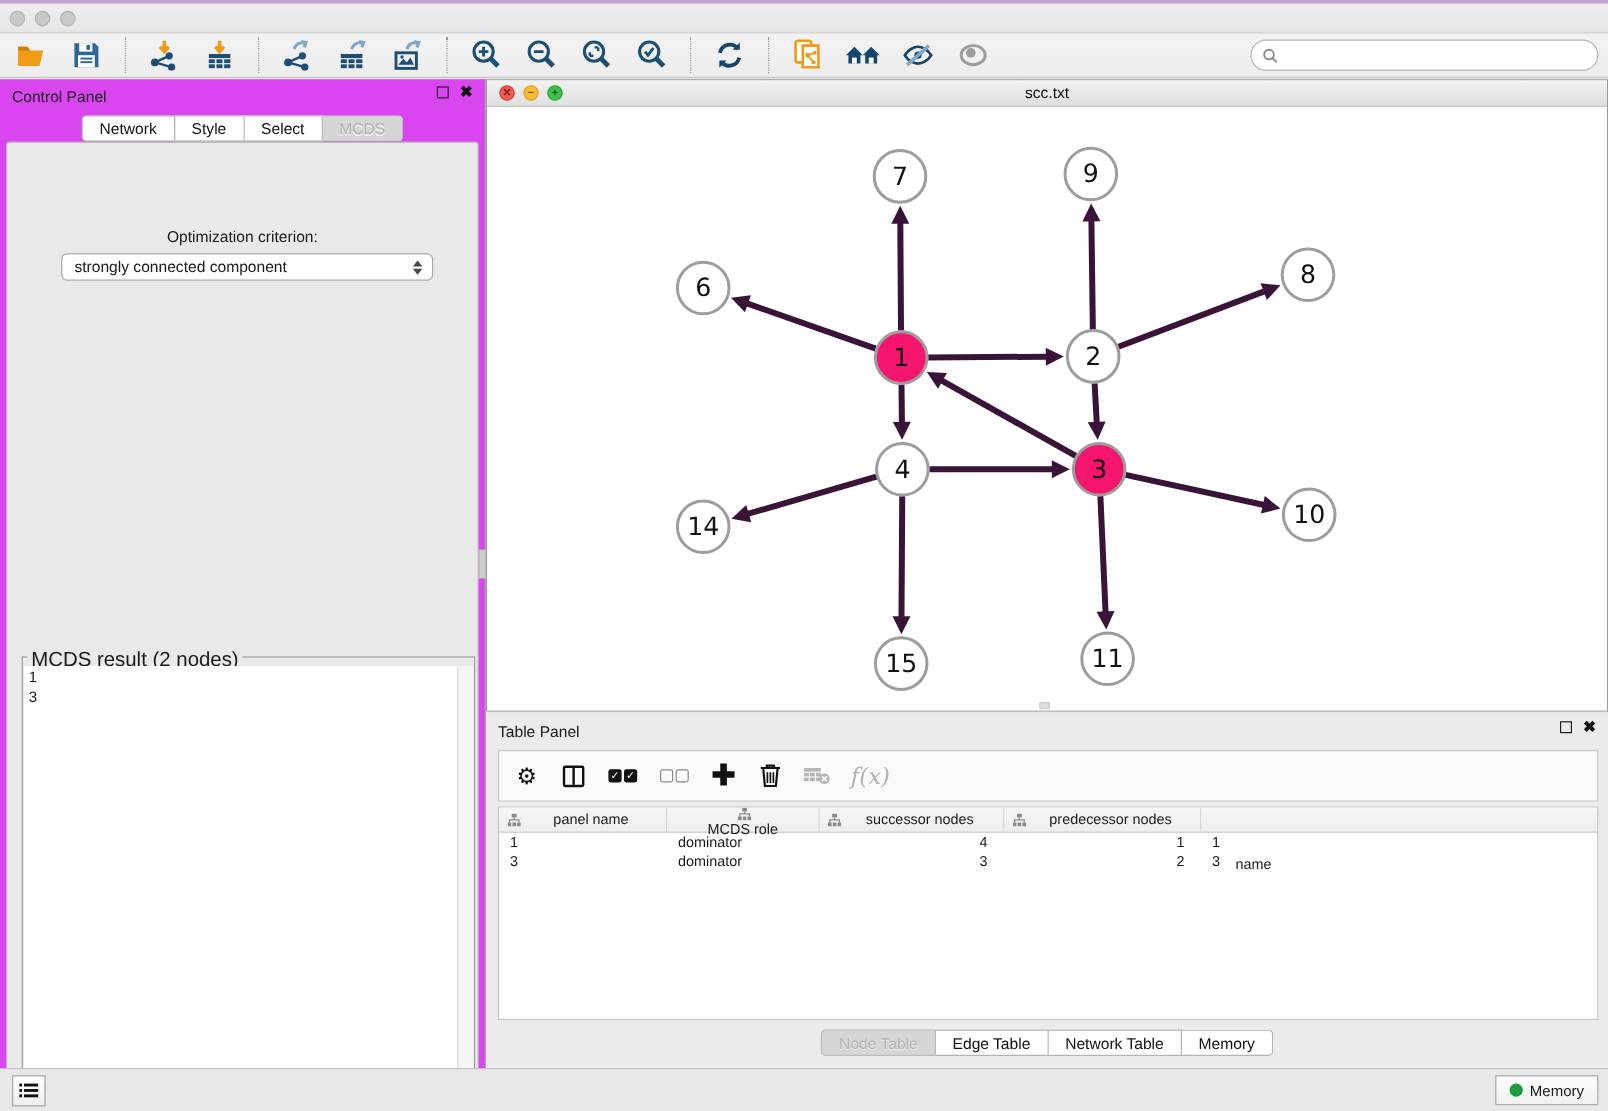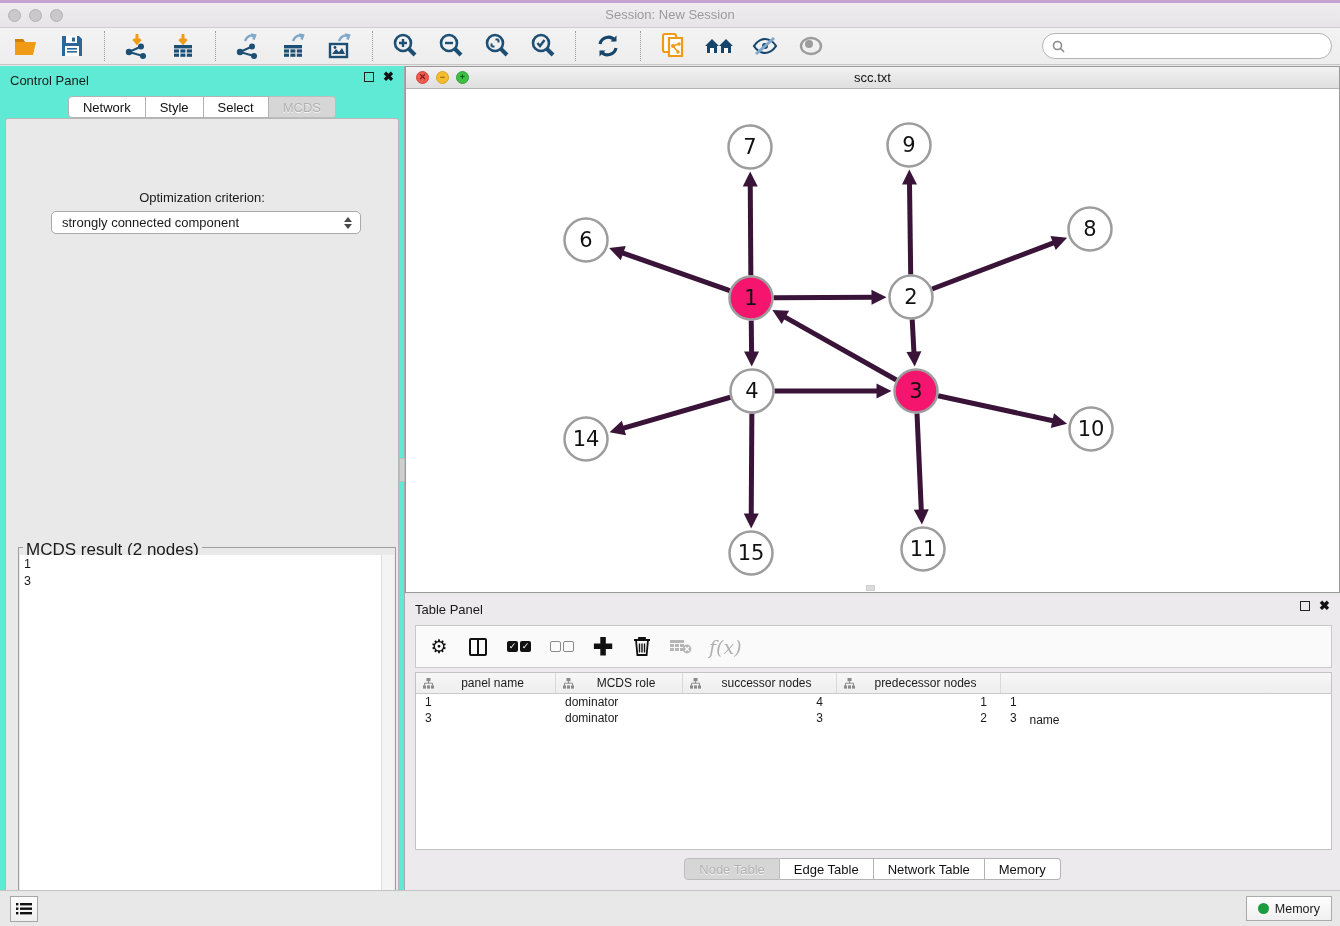--- a/index.html
+++ b/index.html
@@ -22,21 +22,21 @@
     display:flex; align-items:center; padding:0 8px; gap:10px; }
   .tb-btn { width:36px; height:30px; display:flex; align-items:center; justify-content:center; }
   .tb-sep { width:1px; height:30px; border-left:1px dotted #9a9a9a; margin:0 4px; }
   .tb-spacer { flex:1; }
   .searchbox { width:290px; height:26px; border:1px solid #b4b4b4; border-radius:13px; background:#fff;
     display:flex; align-items:center; padding:0 9px; gap:5px; }
   .searchbox input { border:none; outline:none; flex:1; font-size:13px; font-family:"Liberation Sans",sans-serif; background:transparent; }
 
   
   .control-panel { position:absolute; left:0; top:66px; width:405px; height:824px;
-    background:#5eead4; border-right:1px solid #a8a8a8; }
+    background:#d946ef; border-right:1px solid #a8a8a8; }
   .panel-head { position:absolute; left:10px; top:7px; font-size:13px; color:#1a1a1a; }
   .panel-icons { position:absolute; right:10px; top:6px; display:flex; gap:9px; align-items:center; }
   .float-ico { width:10px; height:10px; border:1.6px solid #222; display:inline-block; }
   .close-ico { font-size:13px; font-weight:bold; color:#111; line-height:10px; }
 
   .cp-tabs { position:absolute; left:0; top:30px; width:100%; display:flex; justify-content:center; }
   .tab-btn { height:22px; padding:0 14px; font-size:13px; background:#fff; border:1px solid #b3b3b3;
     border-left-width:0; display:flex; align-items:center; color:#111; }
   .tab-btn:first-child { border-left-width:1px; border-radius:4px 0 0 4px; }
   .tab-btn:last-child { border-radius:0 4px 4px 0; }
@@ -121,21 +121,20 @@
 
 <div id="app">
 
   <div class="titlebar">
     <div class="accent"></div>
     <div class="tl-group">
       <span class="tl"></span>
       <span class="tl"></span>
       <span class="tl"></span>
     </div>
-    <div class="win-title">Session: New Session</div>
   </div>
 
   <div class="toolbar">
     <span class="tb-btn">
       <svg width="26" height="24" viewBox="0 0 26 24">
           <path d="M2 5h8l2 3h11l-3 13H2z" fill="#ef9b16"></path>
           <path d="M2 5h8l2 3h-10z" fill="#d07f06"></path>
         </svg>
     </span>
     <span class="tb-btn">
@@ -432,21 +431,21 @@
               <svg width="11" height="11" viewBox="0 0 11 11">
                 <rect x="3.5" y="0" width="4" height="3.2" fill="#8a8a8a"></rect>
                 <rect x="0" y="7.4" width="3" height="3.2" fill="#8a8a8a"></rect>
                 <rect x="4" y="7.4" width="3" height="3.2" fill="#8a8a8a"></rect>
                 <rect x="8" y="7.4" width="3" height="3.2" fill="#8a8a8a"></rect>
                 <path d="M5.5 3.2v2M1.5 7.4V5.2h8v2.2" stroke="#8a8a8a" fill="none"></path>
               </svg>
             </span>
             <span class="lbl">panel name</span>
           </div>
-          <div class="th" style="width: 127px;">
+          <div class="th" style="width: 127px; flex-direction: column;">
             <span class="hier">
               <svg width="11" height="11" viewBox="0 0 11 11">
                 <rect x="3.5" y="0" width="4" height="3.2" fill="#8a8a8a"></rect>
                 <rect x="0" y="7.4" width="3" height="3.2" fill="#8a8a8a"></rect>
                 <rect x="4" y="7.4" width="3" height="3.2" fill="#8a8a8a"></rect>
                 <rect x="8" y="7.4" width="3" height="3.2" fill="#8a8a8a"></rect>
                 <path d="M5.5 3.2v2M1.5 7.4V5.2h8v2.2" stroke="#8a8a8a" fill="none"></path>
               </svg>
             </span>
             <span class="lbl">MCDS role</span>

